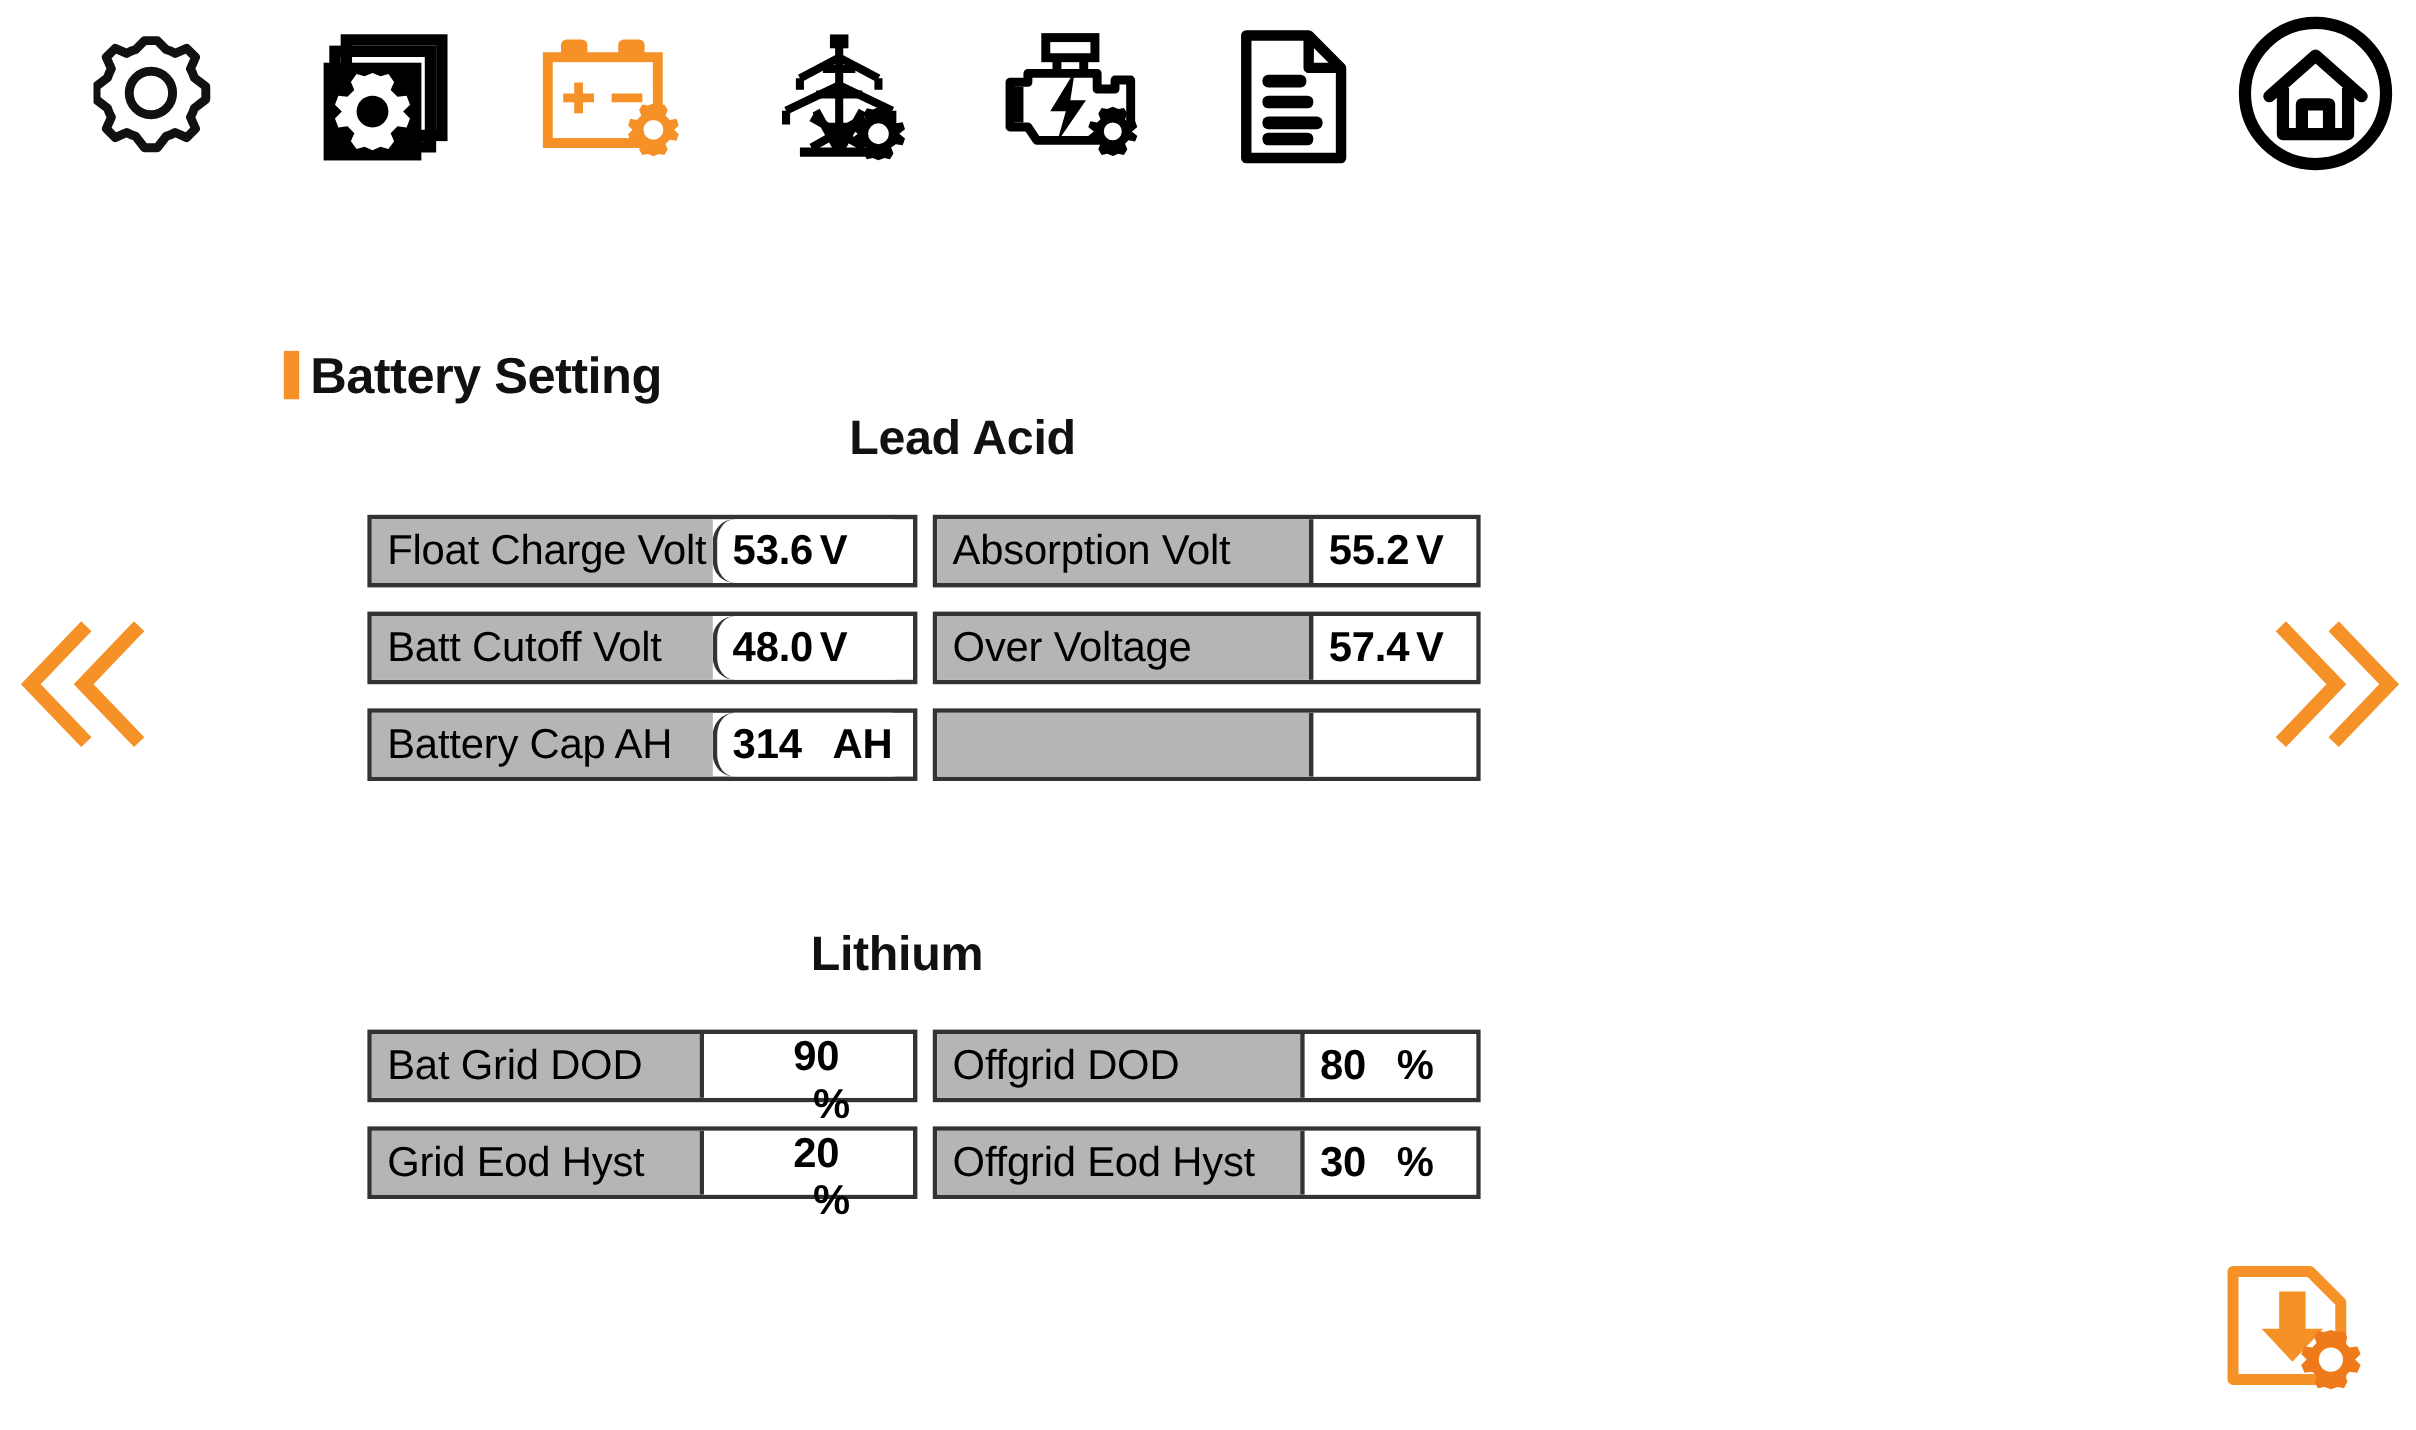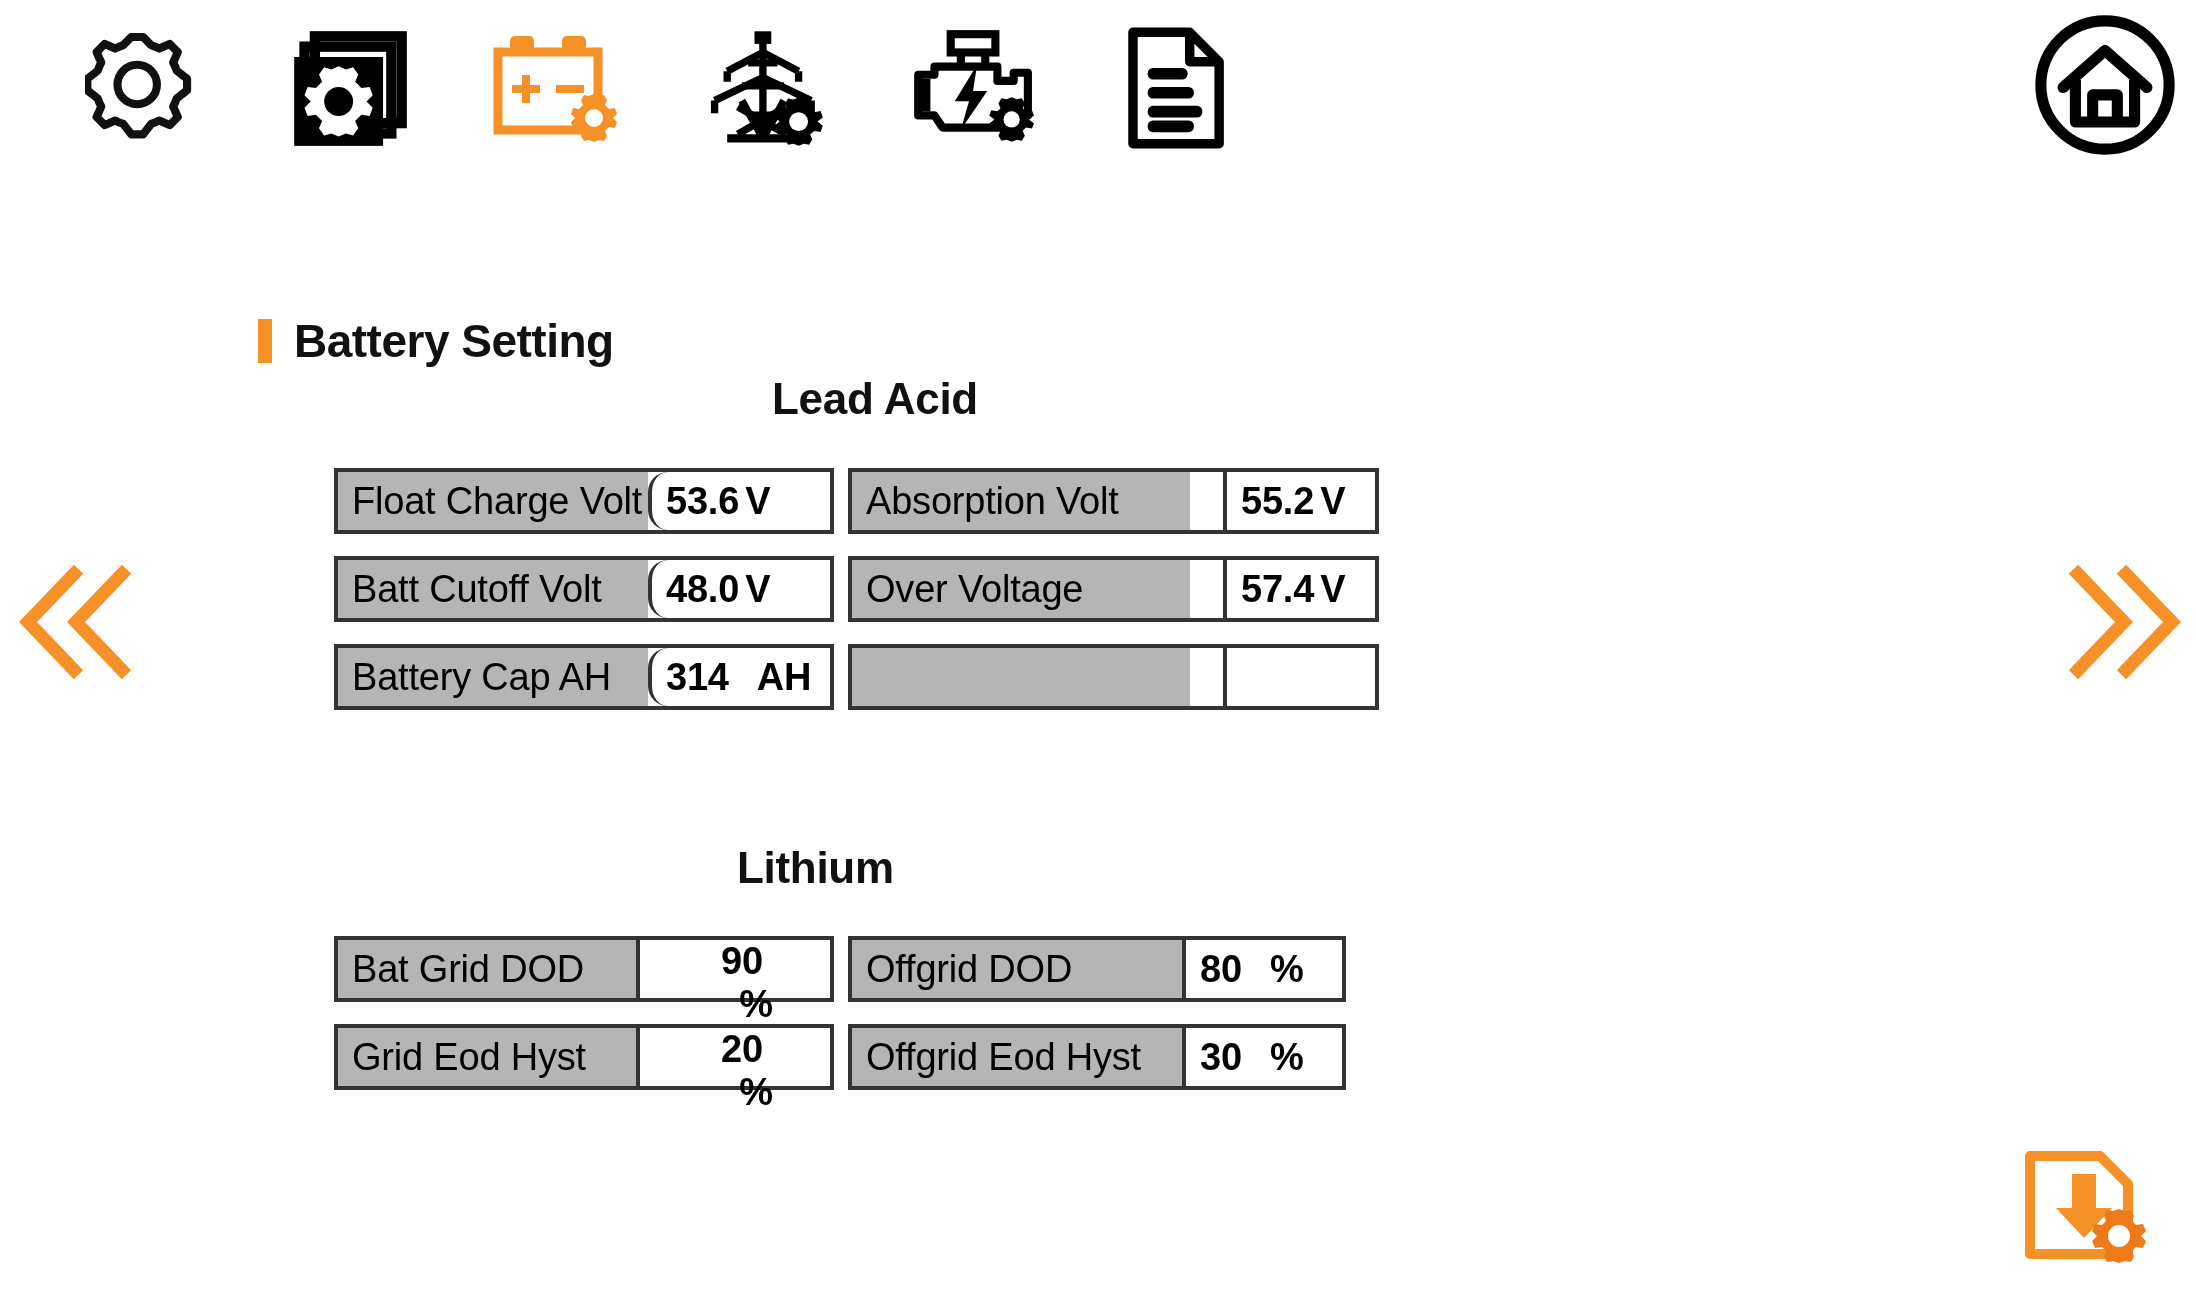--- a/index.html
+++ b/index.html
@@ -44,21 +44,21 @@
   #ti-5 { left: 1100px;}
   #ti-home { left: 2030px; top: 10px; width: 150px; height: 150px; }
 
   
   #page-title-row {
     position: absolute;
     left: 258px;
     top: 318px;
     display: flex;
     align-items: center;
-    gap: 22px;
+    gap: 10px;
   }
   #title-bar-marker {
     width: 14px;
     height: 44px;
     background: #f59127;
   }
   #page-title {
     font-size: 46px;
     font-weight: bold;
     letter-spacing: -0.5px;
@@ -128,21 +128,21 @@
     margin-left: 6px;
   }
   .param-value.wide-gap .unit { margin-left: 28px; }
   .param-value.empty, .param-label.empty { color: transparent; }
 
   
   .w-lbl-a { width: 310px; }
   .w-val-a { width: 182px; border-radius: 20px; }
   
   .w-lbl-b { width: 338px; }
-  .w-val-b { width: 152px; margin-left: 33px; }
+  .w-val-b { width: 152px; }
 
   
   .w-lbl-c { width: 298px; }
   .w-val-c { width: 194px; flex-direction: column; }
   .w-lbl-d { width: 330px; }
   .w-val-d { width: 160px; }
 
   
   .nav-chevron {
     position: absolute;

